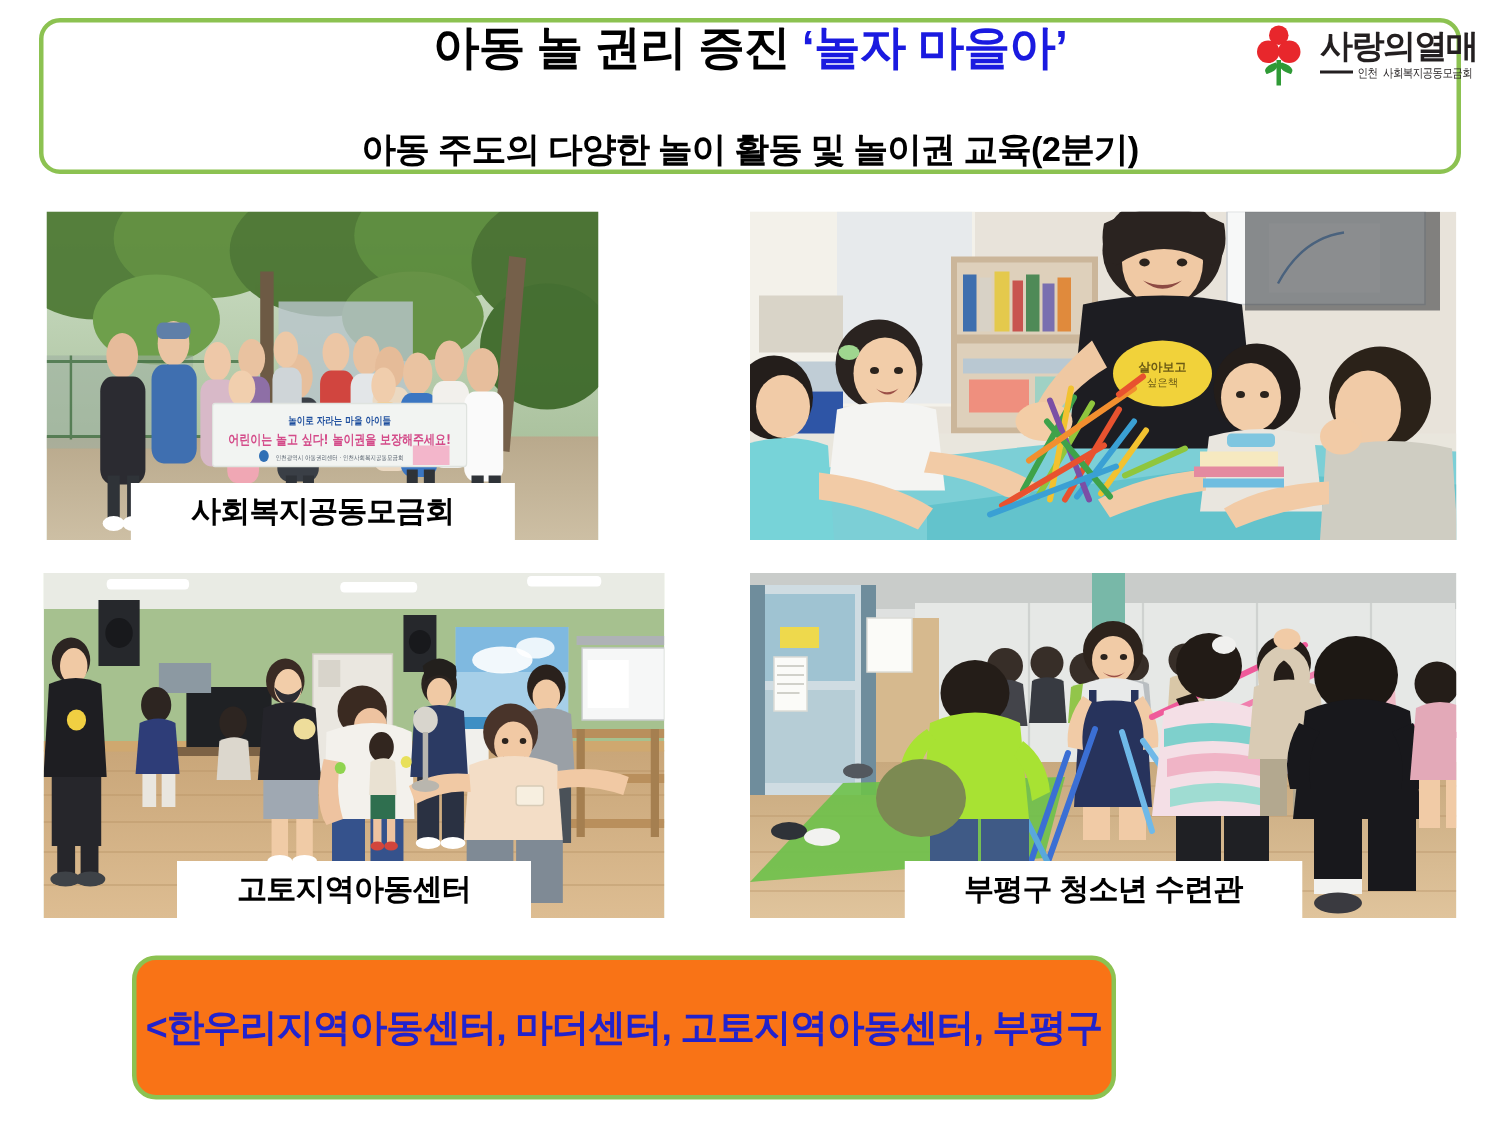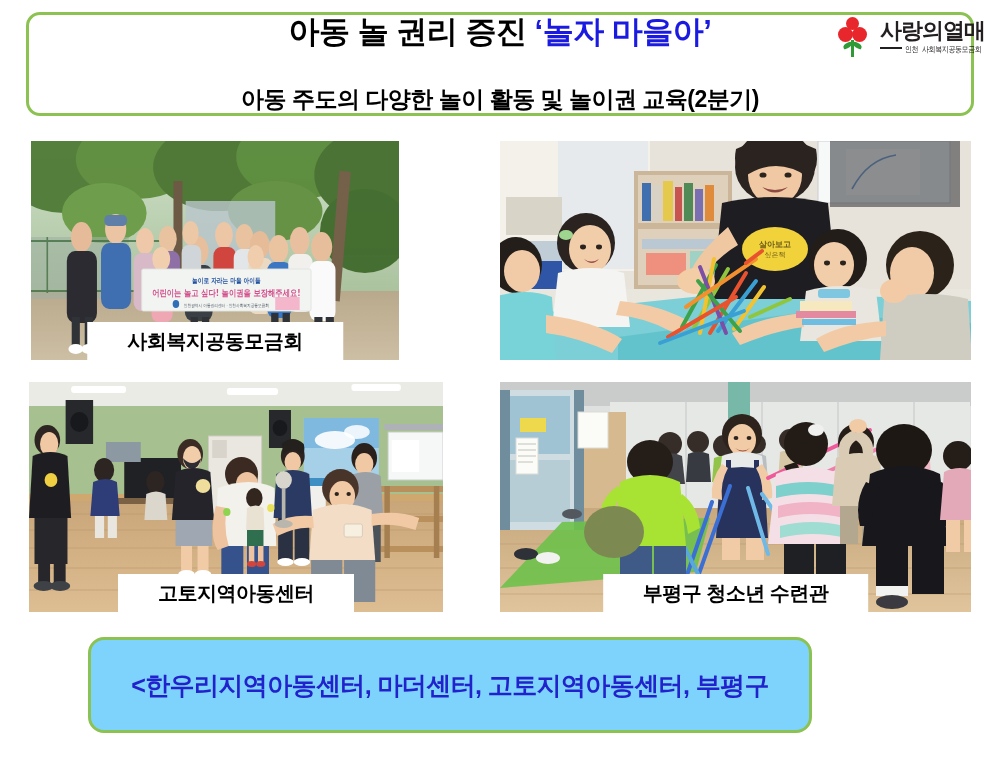--- a/index.html
+++ b/index.html
@@ -155,26 +155,26 @@
     padding: 9px 40px 8px 40px;
     white-space: nowrap;
     line-height: 1.05;
   }
 
   
   .footer-box {
     position: absolute;
     left: 88px;
     top: 637px;
-    width: 724px;
+    width: 656px;
     height: 96px;
     box-sizing: border-box;
     border: 3px solid #8cc251;
     border-radius: 16px;
-    background: #7dd3fc;
+    background: #f97316;
     display: flex;
     flex-direction: column;
     align-items: center;
     justify-content: center;
   }
   .footer-line {
     font-size: 25px;
     font-weight: bold;
     color: #2222cc;
     letter-spacing: -0.6px;

